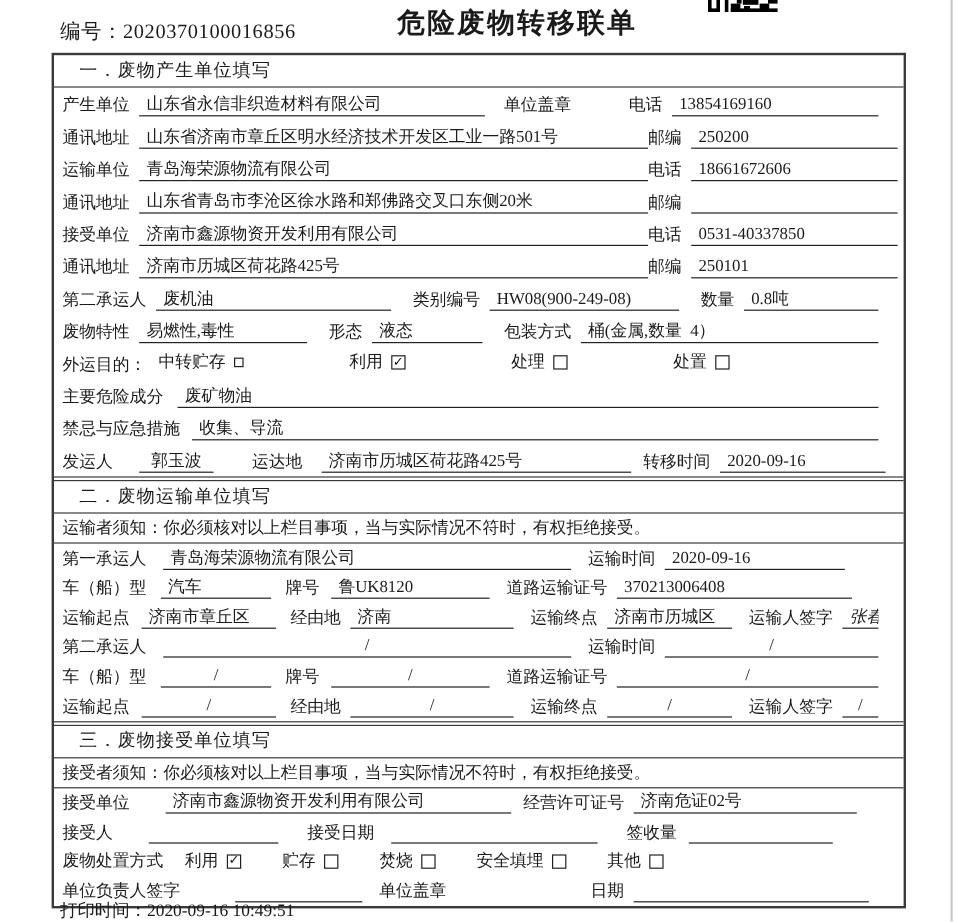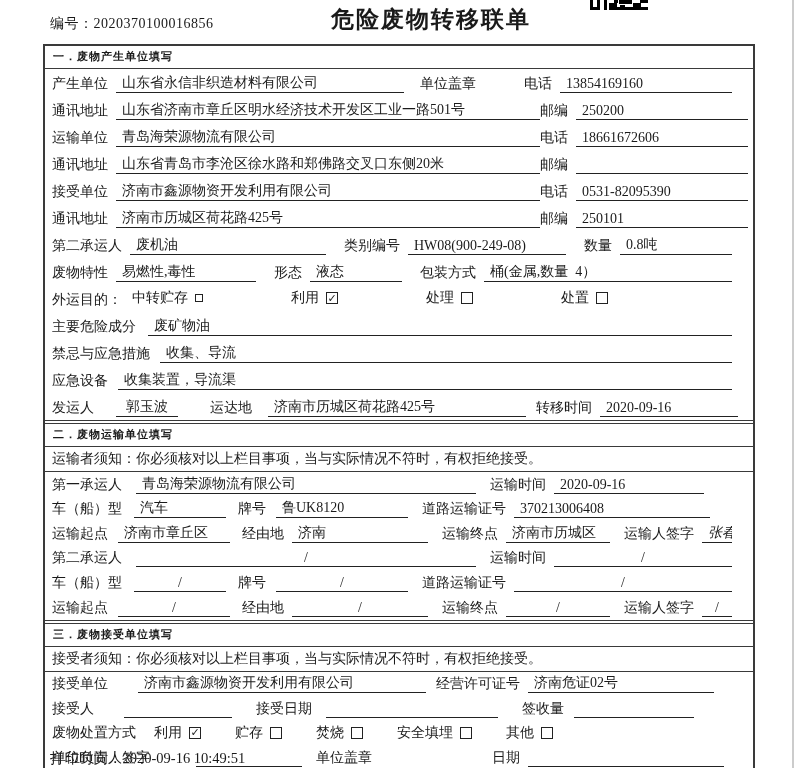--- a/index.html
+++ b/index.html
@@ -2,39 +2,39 @@
 <html lang="zh"><head>
 <meta charset="utf-8">
 <style>
   html,body{margin:0;padding:0;}
   body{
     width:796px;height:768px;position:relative;background:#ffffff;
     font-family:"Liberation Serif","DejaVu Serif",serif;
     color:#1a1a1a;font-size:14px;overflow:hidden;
   }
   
-  .serial{position:absolute;left:50px;top:15px;font-size:14px;letter-spacing:.5px;}
+  .serial{position:absolute;left:50px;top:15px;font-size:17px;letter-spacing:.5px;}
   .serial .num{font-family:"Liberation Serif","DejaVu Serif",serif;}
   .doc-title{
     position:absolute;left:0;right:0;top:4px;text-align:center;
     font-size:23px;font-weight:bold;letter-spacing:2px;transform:translateX(33px);
   }
   .qr{position:absolute;left:590px;top:0;width:58px;height:10px;}
   .qr i{position:absolute;background:#000;display:block;}
   .page-edge{position:absolute;top:0;right:2px;width:2px;height:768px;background:#cccccc;}
   
   .form-table{
     position:absolute;left:43px;top:44px;width:712px;box-sizing:border-box;
     border:2px solid #3a3a3a;background:#fff;
   }
   .section{box-sizing:border-box;}
   .section + .section{border-top:1.5px solid #3a3a3a;margin-top:2px;}
   .section:not(:last-child){border-bottom:1.5px solid #3a3a3a;}
   .section-title{
-    font-weight:bold;font-size:11px;padding:3px 8px 4px 8px;
+    font-weight:normal;font-size:15px;padding:3px 8px 4px 21px;
     border-bottom:1.5px solid #3a3a3a;letter-spacing:1px;
   }
   .row{
     display:flex;align-items:flex-end;height:24.6px;box-sizing:border-box;
     padding:0 21px 3px 7px;
   }
   .s1 .row:not(.note){height:27px;}
   .row.note{border-bottom:1.5px solid #3a3a3a;height:25px;}
   .lbl,.txt{white-space:pre;flex:0 0 auto;}
   .val{
@@ -105,21 +105,21 @@
         <span class="val" style="width: 424px;">山东省青岛市李沧区徐水路和郑佛路交叉口东侧20米</span>
         <span class="sp" style="flex: 1 1 auto;"></span>
         <span class="lbl">邮编</span>
         <span class="val" style="width: 172px;"></span>
       </div>
       <div class="row">
         <span class="lbl">接受单位</span>
         <span class="val" style="width: 424px;">济南市鑫源物资开发利用有限公司</span>
         <span class="sp" style="flex: 1 1 auto;"></span>
         <span class="lbl">电话</span>
-        <span class="val" style="width: 172px;">0531-82095390</span>
+        <span class="val" style="width: 172px;">0531-40337850</span>
       </div>
       <div class="row">
         <span class="lbl">通讯地址</span>
         <span class="val" style="width: 424px;">济南市历城区荷花路425号</span>
         <span class="sp" style="flex: 1 1 auto;"></span>
         <span class="lbl">邮编</span>
         <span class="val" style="width: 172px;">250101</span>
       </div>
       <div class="row">
         <span class="lbl">第二承运人</span>
@@ -156,24 +156,20 @@
           <span class="box"></span>
         </span>
       </div>
       <div class="row">
         <span class="lbl">主要危险成分</span>
         <span class="val" style="flex: 1 1 auto; margin-left: 12px;">废矿物油</span>
       </div>
       <div class="row">
         <span class="lbl">禁忌与应急措施</span>
         <span class="val" style="flex: 1 1 auto; margin-left: 10px;">收集、导流</span>
-      </div>
-      <div class="row">
-        <span class="lbl">应急设备</span>
-        <span class="val" style="flex: 1 1 auto; margin-left: 10px;">收集装置，导流渠</span>
       </div>
       <div class="row">
         <span class="lbl">发运人</span>
         <span class="val center" style="width: 62px; margin-left: 22px;">郭玉波</span>
         <span class="lbl" style="margin-left: 32px;">运达地</span>
         <span class="val" style="width: 258px; margin-left: 16px;">济南市历城区荷花路425号</span>
         <span class="lbl" style="margin-left: 10px;">转移时间</span>
         <span class="val" style="width: 138px;">2020-09-16</span>
         <span class="sp" style="width: 14px;"></span>
       </div>

